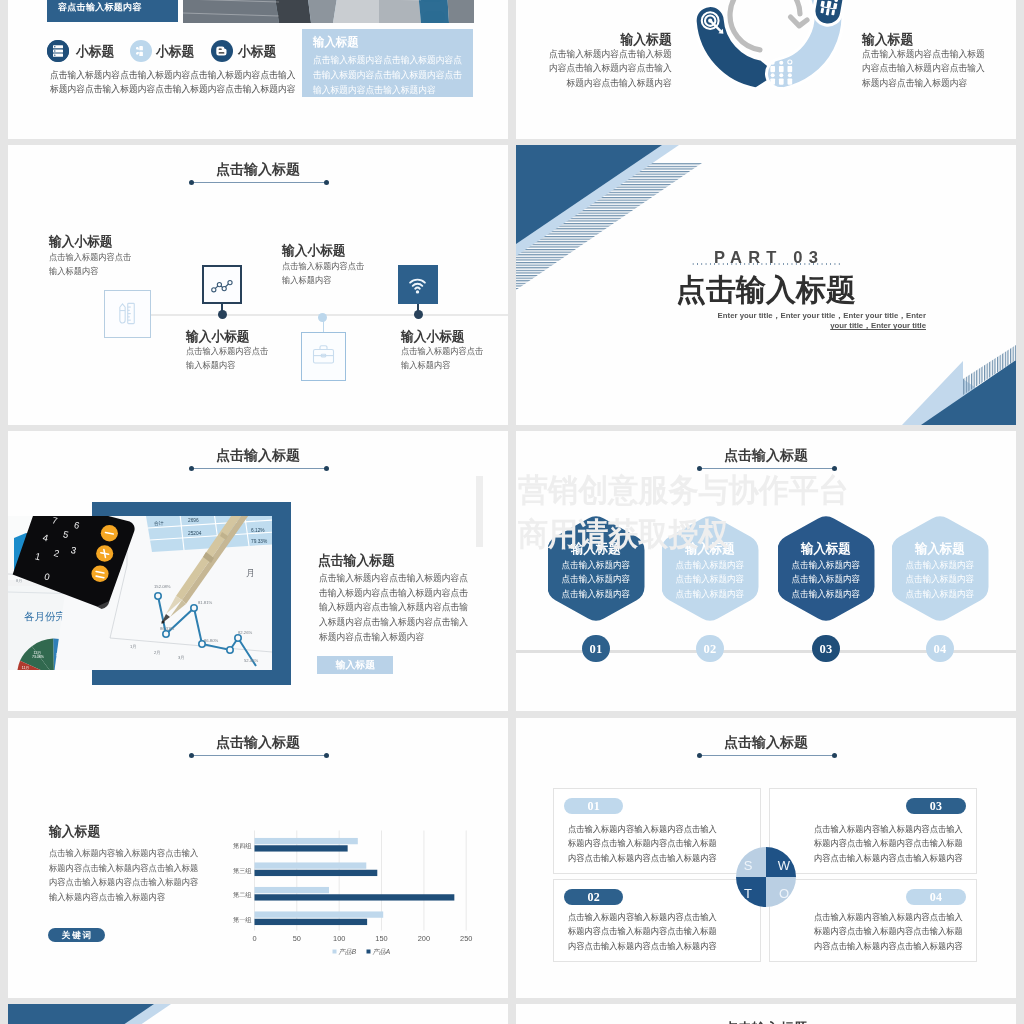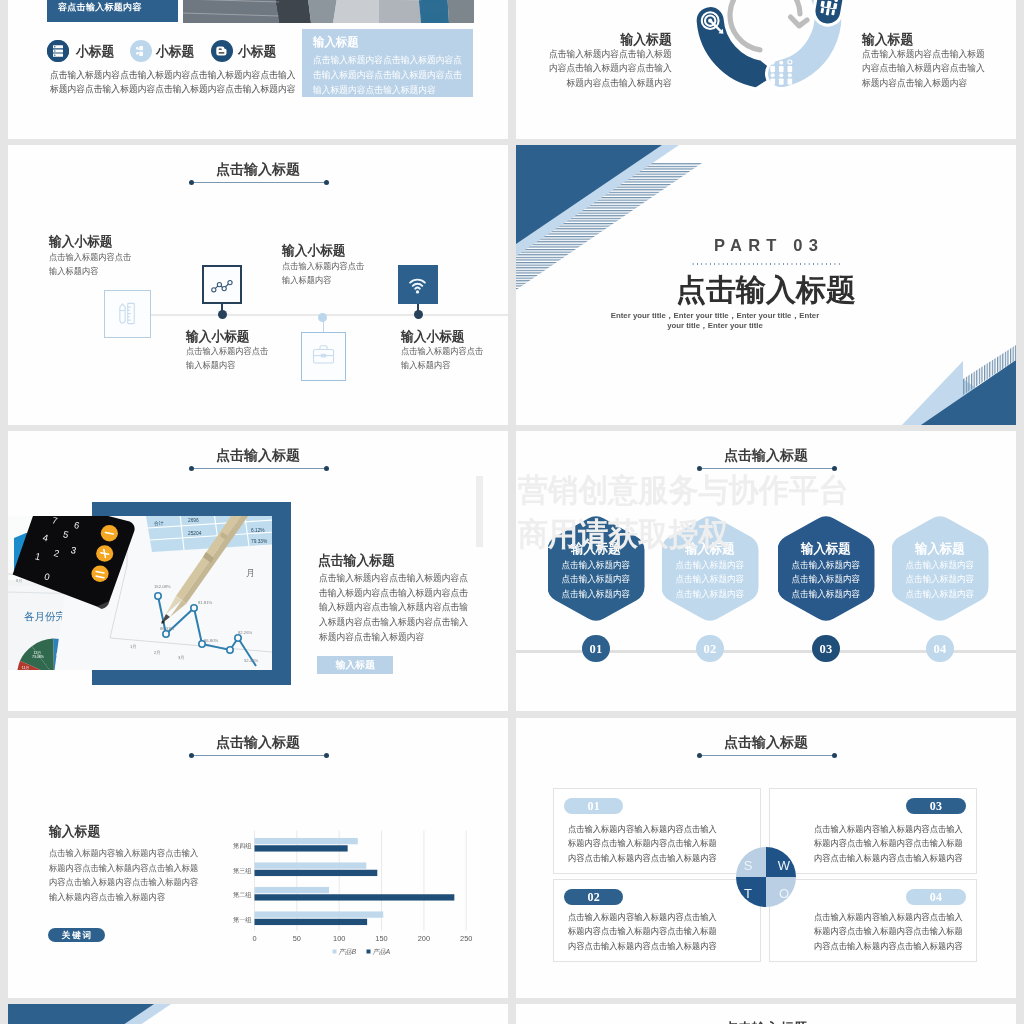--- a/index.html
+++ b/index.html
@@ -35,27 +35,27 @@
 
 
 .s3 .axis{position:absolute;left:143px;width:357px;height:2.2px;background:#e9e9e9;top:168.6px;}
 .s3 .box{position:absolute;box-sizing:border-box;}
 .s3 .stem{position:absolute;width:1.6px;background:#2b4a63;}
 .s3 .node{position:absolute;width:9px;height:9px;border-radius:50%;}
 .s3 .h{position:absolute;font-size:13.6px;font-weight:700;color:#3a3a3a;white-space:nowrap;transform:scaleX(0.935);transform-origin:0 0;}
 .s3 .l{position:absolute;font-size:8.8px;color:#565656;white-space:nowrap;transform:scaleX(0.935);transform-origin:0 0;}
 
 
-.s4 .plabel{position:absolute;left:0;width:500px;text-align:center;top:91px;
+.s4 .plabel{position:absolute;left:0;width:500px;text-align:center;top:103px;
   font-size:16.5px;font-weight:700;letter-spacing:6.2px;color:#4a4a4a;text-indent:6.2px;}
 .s4 .dots{position:absolute;left:175px;top:117.5px;width:150px;height:2px;
   background-image:radial-gradient(circle,#6e8ba6 0.8px,transparent 0.9px);background-size:4.3px 2px;}
 .s4 .ptitle{position:absolute;left:0;width:500px;text-align:center;top:125px;
   font-size:30px;font-weight:700;color:#2f2f2f;letter-spacing:0px;}
-.s4 .psub{position:absolute;left:0;width:398px;text-align:center;
+.s4 .psub{position:absolute;left:12px;width:398px;text-align:right;
   font-size:7.8px;color:#555;font-weight:700;}
 
 
 .s5 .frame{position:absolute;left:83.7px;top:71px;width:199.3px;height:182.9px;background:#2d608c;}
 .s5 .pic{position:absolute;left:0px;top:85px;width:264px;height:154px;overflow:hidden;}
 .s5 .h{position:absolute;left:309.7px;top:121px;font-size:13.7px;font-weight:700;color:#3a3a3a;transform:scaleX(0.935);transform-origin:0 0;}
 .s5 .l{position:absolute;left:310.7px;font-size:9.4px;color:#565656;white-space:nowrap;transform:scaleX(0.935);transform-origin:0 0;}
 .s5 .btn{position:absolute;left:309.2px;top:224.9px;width:76.3px;height:17.7px;background:#b9d2e8;
   font-size:9.8px;color:#fff;font-weight:700;text-align:center;line-height:18.5px;}
 
@@ -353,21 +353,21 @@
     <polygon points="447,216 447,234 500,270 500,280 386,280" fill="#c2d8ec"></polygon>
     <polygon points="500,215 500,280 405,280" fill="#2d608c"></polygon>
     <g>
       <polygon points="500,200 500,215 447,250 447,234" fill="url(#stripeV)"></polygon>
     </g>
   </svg>
   <div class="plabel">PART 03</div>
   <div class="dots"></div>
   <div class="ptitle">点击输入标题</div>
   <div class="psub" style="top:164.5px;">Enter your title，Enter your title，Enter your title，Enter</div>
-  <div class="psub" style="top:175.3px;">your title，Enter your title</div>
+  <div class="psub" style="top:175.3px;text-decoration:underline;">your title，Enter your title</div>
 </div>
 
 <div class="slide s5" style="left:8px;top:431px;">
   <div class="sttl">点击输入标题</div>
   <div class="sline"></div>
   <div class="sdot sdotL"></div>
   <div class="sdot sdotR"></div>
   <div class="frame"></div>
   <div class="pic">
     <svg width="264" height="154" viewBox="0 0 264 154">

